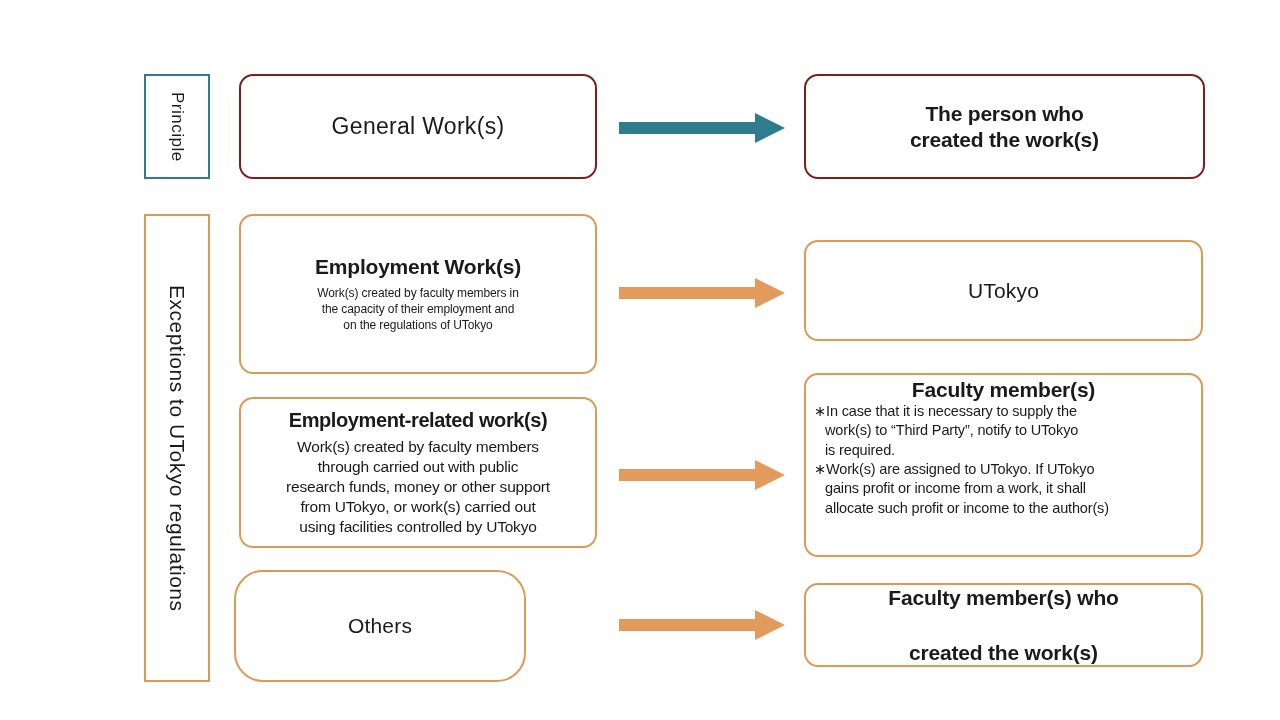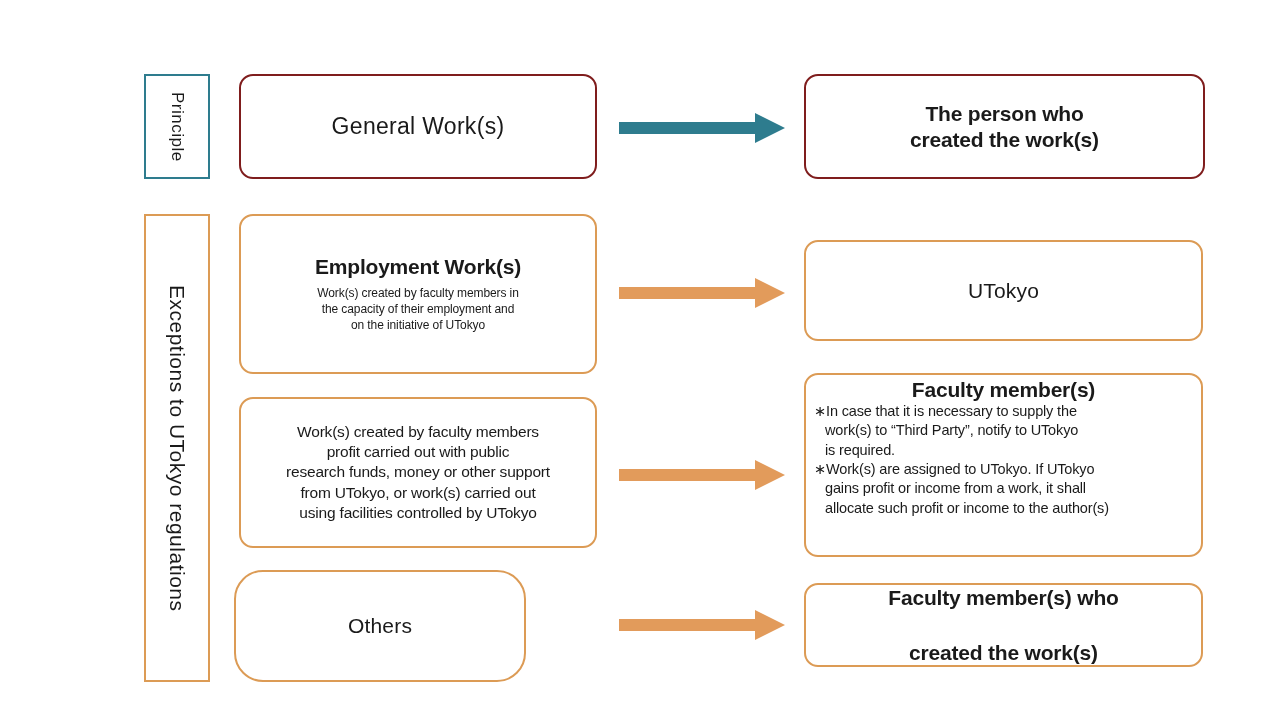--- a/index.html
+++ b/index.html
@@ -149,34 +149,35 @@
 
   <div class="box rounded teal-border" style="left:804px; top:74px; width:401px; height:105px;">
     <div class="title-head-bold">The person who</div>
     <div class="title-head-bold">created the work(s)</div>
   </div>
 
   <div class="box rounded orange-border" style="left:239px; top:214px; width:358px; height:160px;">
     <div class="title-bold">Employment Work(s)</div>
     <div class="body-sm">Work(s) created by faculty members in</div>
     <div class="body-sm">the capacity of their employment and</div>
-    <div class="body-sm">on the initiative of UTokyo</div>
+    <div class="body-sm">on the regulations of UTokyo</div>
   </div>
 
   <svg class="arrow" style="left:619px; top:277px;" width="166" height="32" viewBox="0 0 166 32">
     <path d="M0,10 L136,10 L136,1 L166,16 L136,31 L136,22 L0,22 Z" fill="#E29B5B"></path>
   </svg>
 
   <div class="box rounded orange-border" style="left:804px; top:240px; width:399px; height:101px;">
     <div class="title-mid">UTokyo</div>
   </div>
 
   <div class="box rounded orange-border" style="left:239px; top:397px; width:358px; height:151px;">
+    <div class="title-bold-sm">Employment-related work(s)</div>
     <div class="body-sm2">Work(s) created by faculty members</div>
-    <div class="body-sm2">profit carried out with public</div>
+    <div class="body-sm2">through carried out with public</div>
     <div class="body-sm2">research funds, money or other support</div>
     <div class="body-sm2">from UTokyo, or work(s) carried out</div>
     <div class="body-sm2">using facilities controlled by UTokyo</div>
   </div>
 
   <svg class="arrow" style="left:619px; top:459px;" width="166" height="32" viewBox="0 0 166 32">
     <path d="M0,10 L136,10 L136,1 L166,16 L136,31 L136,22 L0,22 Z" fill="#E29B5B"></path>
   </svg>
 
   <div class="box rounded orange-border" style="left:804px; top:373px; width:399px; height:184px; justify-content:flex-start; padding-top:2px;">

